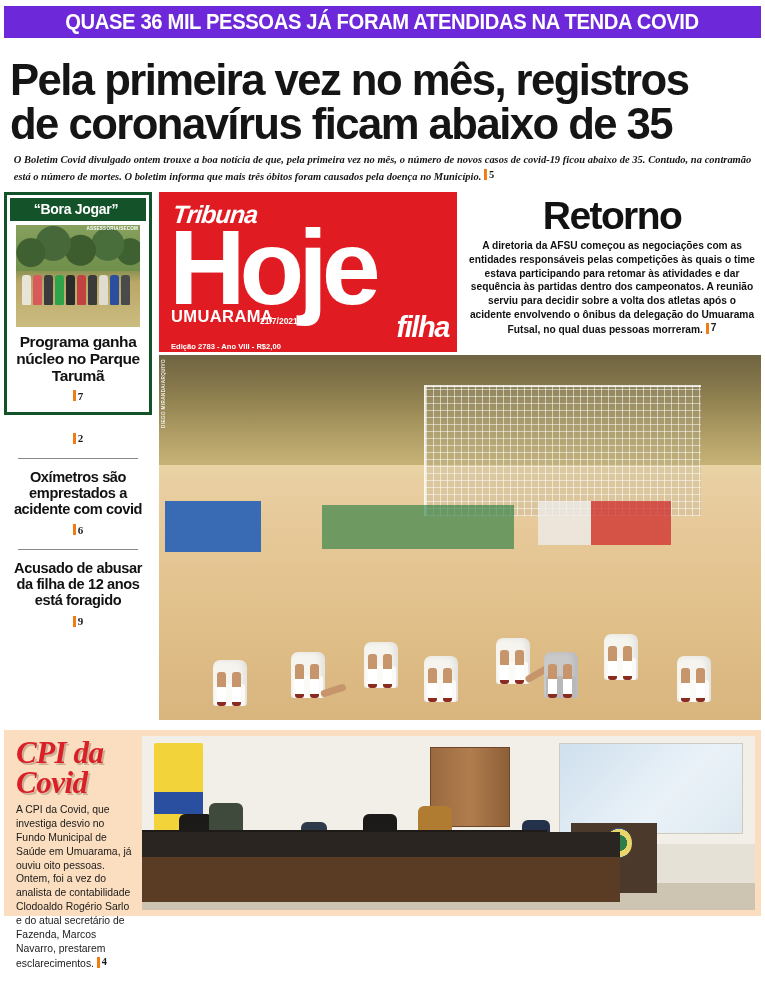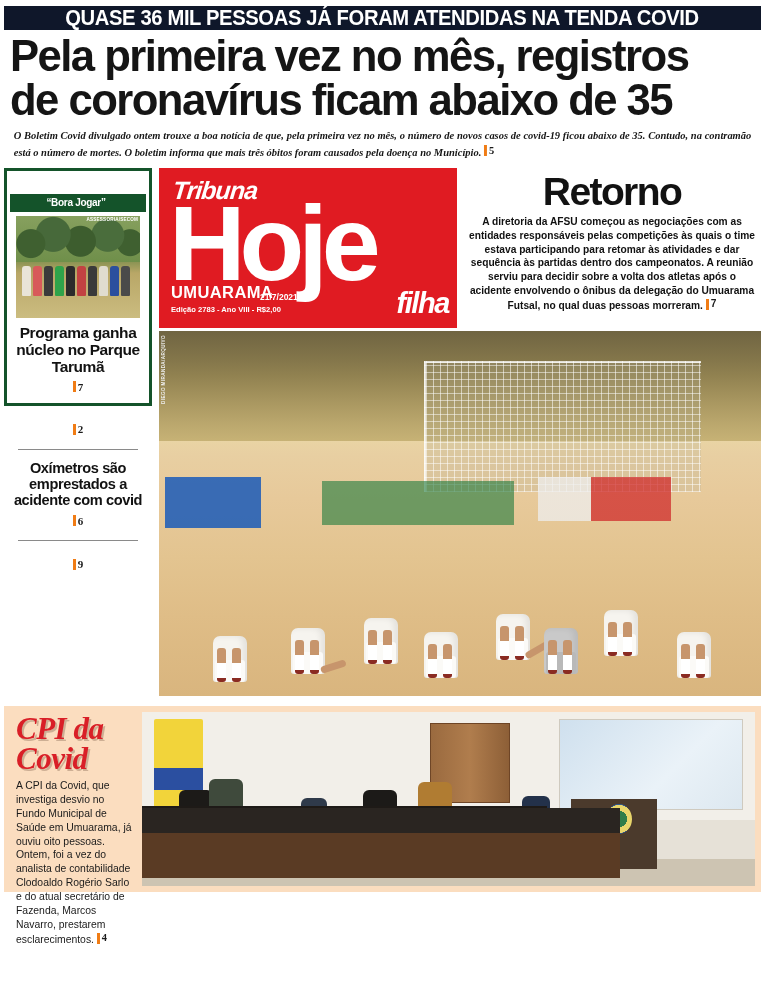--- a/index.html
+++ b/index.html
@@ -7,27 +7,27 @@
     width: 765px;
     height: 997px;
     background: #ffffff;
     font-family: "Liberation Sans", sans-serif;
     overflow: hidden;
     position: relative;
   }
 
   
   .top-banner {
-    background: #0f172a;
-    color: #ffffff;
-    height: 24px;
+    background: #6d28d9;
+    color: #ffffff;
+    height: 32px;
     display: flex;
     align-items: center;
     justify-content: center;
-    margin: 6px 4px 0 4px;
+    margin: 6px 4px 16px 4px;
   }
   .top-banner-text {
     font-size: 21.5px;
     font-weight: bold;
     letter-spacing: -0.4px;
     transform: scaleX(0.94);
     white-space: nowrap;
     font-family: "Liberation Sans", sans-serif;
   }
 
@@ -95,25 +95,24 @@
   }
   .bora-box {
     border: 3px solid #14532a;
     background: #ffffff;
     padding: 3px;
   }
   .bora-head {
     background: #14532a;
     color: #ffffff;
     text-align: center;
-    font-size: 10px;
+    font-size: 14px;
     font-weight: bold;
     letter-spacing: -0.3px;
     padding: 3px 4px 4px 0;
-    margin-top: 20px;
   }
   .bora-photo {
     position: relative;
     height: 102px;
     margin: 4px 6px 0 6px;
     overflow: hidden;
     background: linear-gradient(to bottom,#6f8f4a 0%, #5d8040 34%, #b9a767 56%, #cbbc80 100%);
   }
   .bora-photo .credit {
     position: absolute;
@@ -233,21 +232,21 @@
   }
   .mh-date {
     position: absolute;
     left: 101px; bottom: 26px;
     color: #ffffff;
     font-size: 8.5px;
     font-weight: bold;
   }
   .mh-edition {
     position: absolute;
-    left: 12px; bottom: 14px;
+    left: 12px; bottom: 1px;
     color: #ffffff;
     font-size: 7.6px;
     font-weight: bold;
   }
 
   
   .retorno {
     flex: 1;
     margin-left: 6px;
     padding: 2px 6px 0 6px;
@@ -505,20 +504,21 @@
 
     <div class="side-item">
       <div class="txt">Oxímetros são emprestados a acidente com covid</div>
       <div class="pg">
         <span class="pagemark">6</span>
       </div>
     </div>
     <div class="side-sep"></div>
 
     <div class="side-item">
+      <div class="txt">Acusado de abusar da filha de 12 anos está foragido</div>
       <div class="pg">
         <span class="pagemark">9</span>
       </div>
     </div>
   </div>
 
   <div class="right-col">
 
     <div class="top-strip">
 

